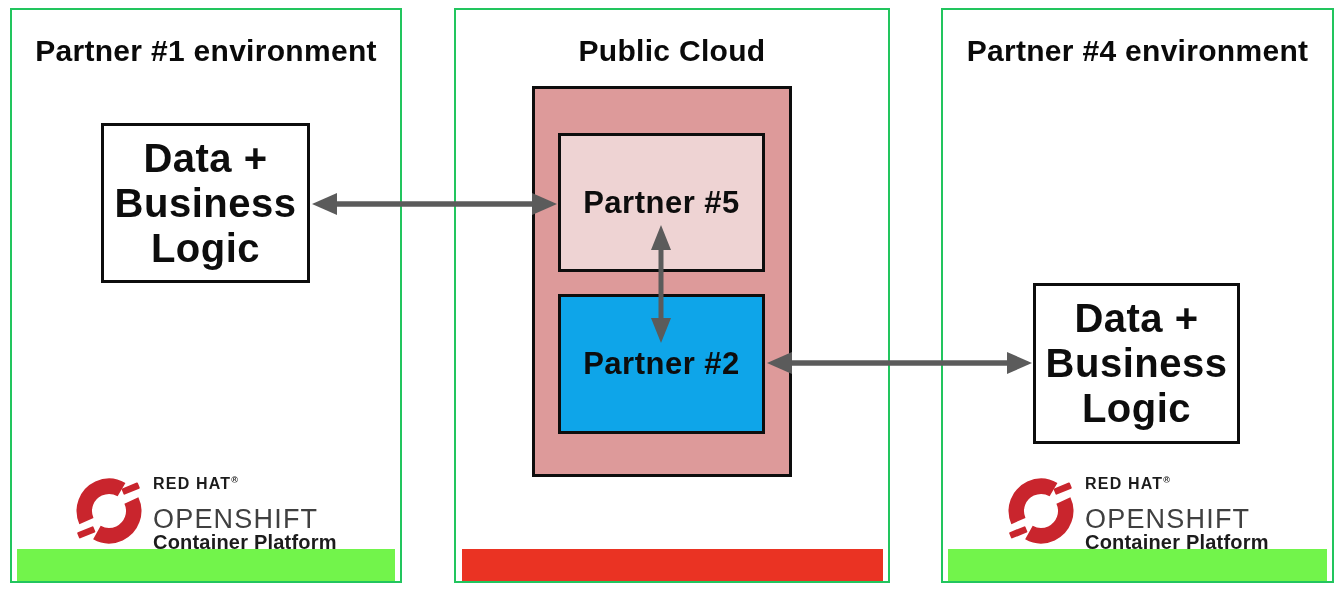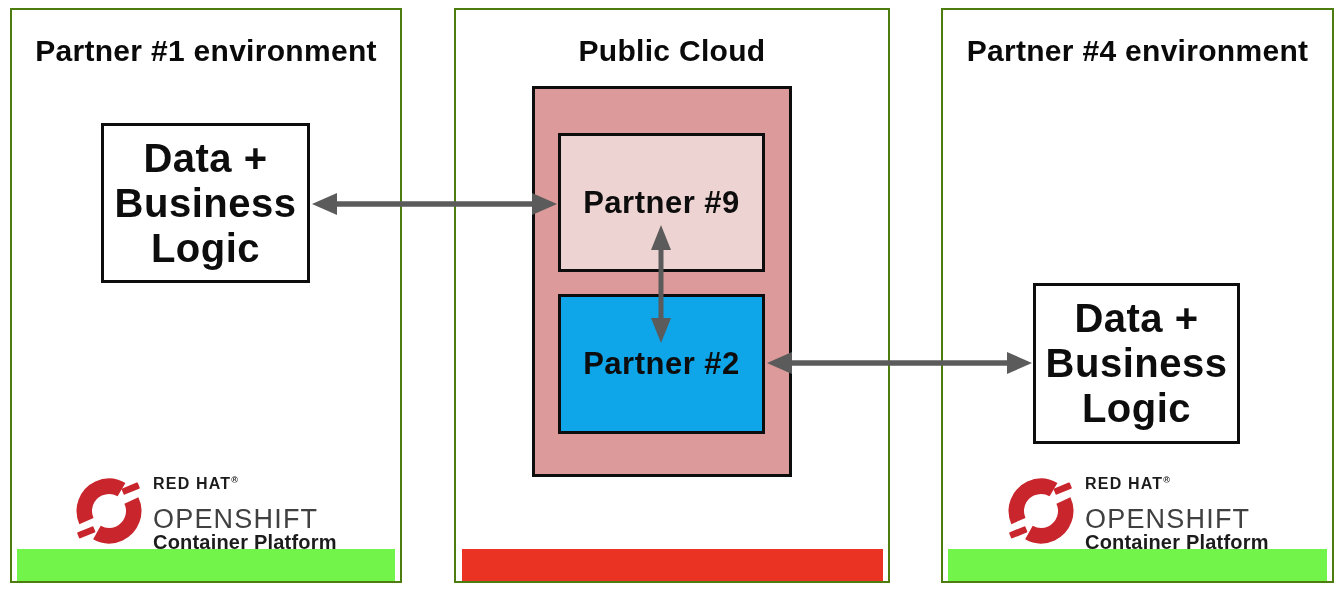--- a/index.html
+++ b/index.html
@@ -6,21 +6,21 @@
   body { background: #ffffff; font-family: "Liberation Sans", sans-serif; }
   .stage {
     position: relative;
     width: 1344px; height: 594px;
     background: #ffffff;
     overflow: hidden;
   }
   .panel {
     position: absolute;
     background: #ffffff;
-    border: 2px solid #4d7c0f;
+    border: 2px solid #22c55e;
   }
   #panel-left   { left: 10px;  top: 8px; width: 392px; height: 575px; }
   #panel-center { left: 454px; top: 8px; width: 436px; height: 575px; padding-left: 36px; }
   #panel-right  { left: 941px; top: 8px; width: 393px; height: 575px; }
 
   .panel-title {
     position: absolute; left: 0; right: 0; top: 24px;
     text-align: center;
     font-size: 30px; font-weight: 700; color: #0a0a0a;
     letter-spacing: 0.3px;
@@ -107,21 +107,21 @@
     </div>
 
     <div class="bar" id="bar-left" style="background: rgb(114, 244, 75);"></div>
   </div>
 
   <div class="panel" id="panel-center">
     <div class="panel-title">Public Cloud</div>
 
     <div class="cloud" id="cloud-container" style="background: rgb(221, 154, 154);">
       <div class="box" id="partner1-box" style="background: rgb(238, 211, 211);">
-        <div class="partner-label">Partner #9</div>
+        <div class="partner-label">Partner #5</div>
       </div>
       <div class="box" id="partner2-box" style="background: #0ea5e9;">
         <div class="partner-label">Partner #2</div>
       </div>
     </div>
 
     <div class="bar" id="bar-center" style="background: rgb(234, 51, 35);"></div>
   </div>
 
   <div class="panel" id="panel-right">

